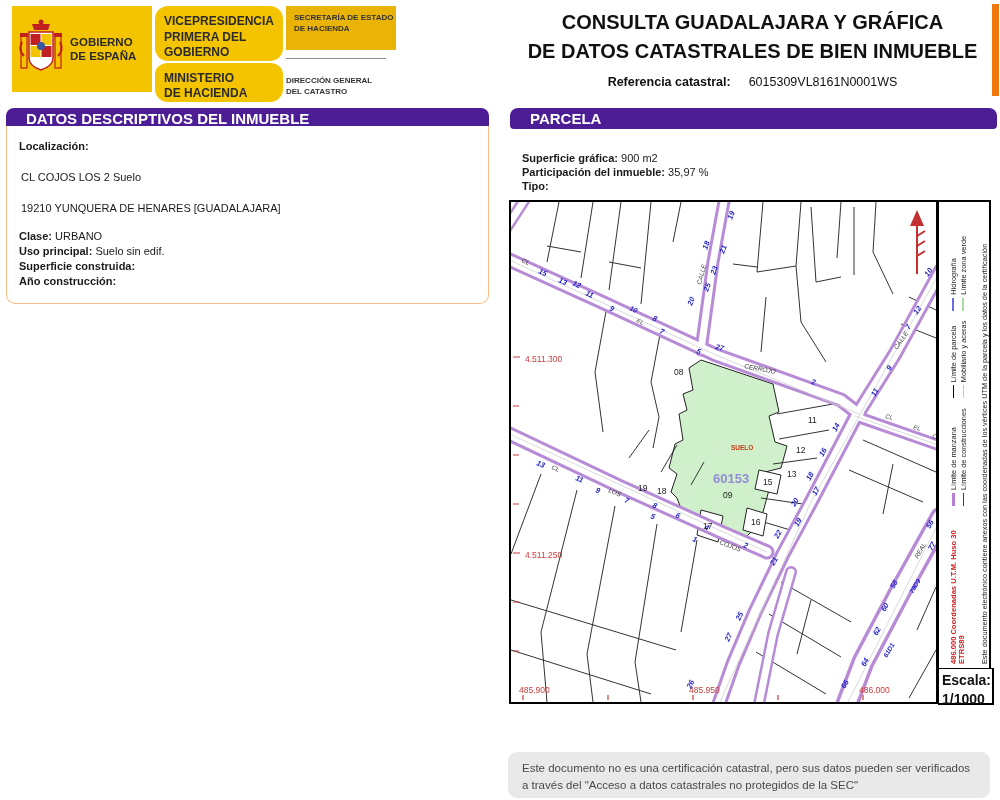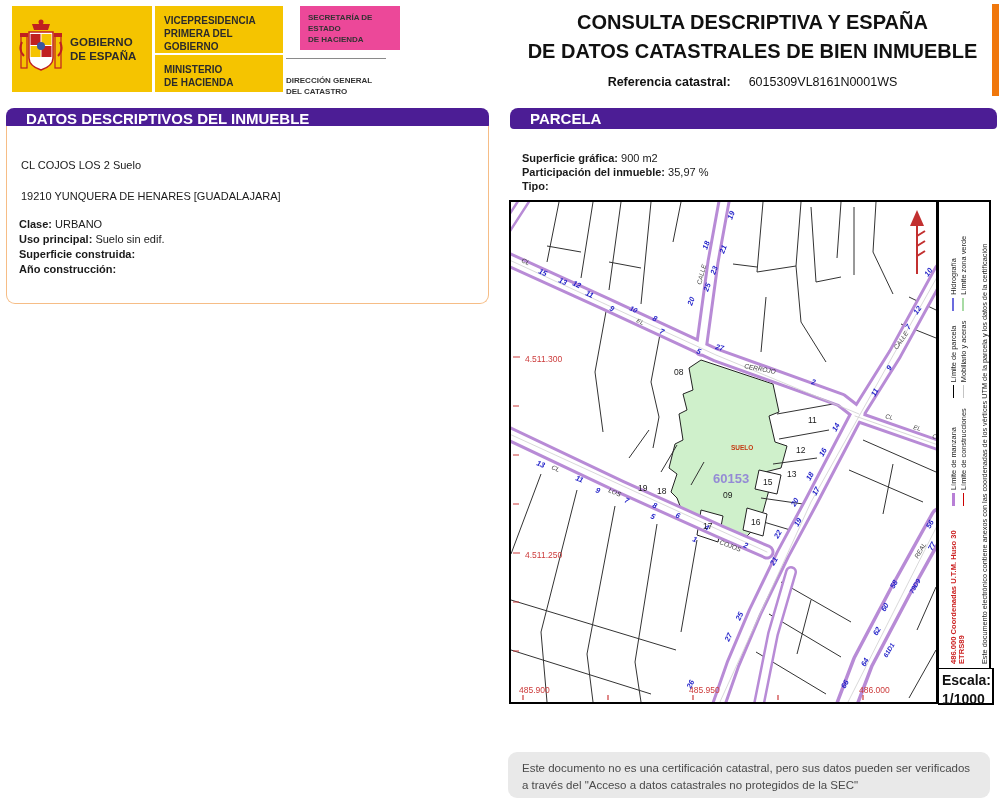--- a/index.html
+++ b/index.html
@@ -5,23 +5,23 @@
   html,body{margin:0;padding:0;background:#fff;}
   body{width:1000px;height:800px;position:relative;font-family:"Liberation Sans",sans-serif;color:#1a1a1a;overflow:hidden;}
   .abs{position:absolute;}
   .pre{white-space:pre-line;}
   
   .logo-row{left:12px;top:6px;height:86px;display:flex;}
   .ybox{background:#f5c400;}
   .escudo-box{width:140px;display:flex;align-items:center;padding:4px 6px;box-sizing:border-box;}
   .gob-text{font-size:11.5px;font-weight:bold;color:#2b2b2b;line-height:1.25;margin-left:6px;}
   .min-col{width:128px;margin-left:3px;display:flex;flex-direction:column;}
-  .min-cell{flex:1;font-size:10px;font-weight:bold;color:#2b2b2b;padding:8px 0 0 9px;box-sizing:border-box;line-height:1.3;}
+  .min-cell{flex:1;font-size:12px;font-weight:bold;color:#2b2b2b;padding:8px 0 0 9px;box-sizing:border-box;line-height:1.3;border-radius:13px;}
   .min-cell.b2{border-top:2px solid #fff;}
-  .sec-box{left:300px;top:6px;width:100px;height:44px;background:#ec4899;font-size:8px;font-weight:bold;color:#333;padding:7px 0 0 8px;box-sizing:border-box;line-height:1.35;}
+  .sec-box{left:286px;top:6px;width:110px;height:44px;background:#eab308;font-size:8px;font-weight:bold;color:#333;padding:7px 0 0 8px;box-sizing:border-box;line-height:1.35;}
   .dir-box{left:286px;top:58px;width:100px;font-size:8px;font-weight:bold;color:#333;border-top:1px solid #8a8a8a;padding-top:17px;line-height:1.35;}
   .hdr-right-strip{left:992px;top:4px;width:7px;height:92px;background:#f0770b;}
   .title-wrap{left:515px;top:8px;width:475px;text-align:center;}
   .title-line{font-size:20px;font-weight:bold;color:#111;line-height:1.45;}
   .ref-line{margin-top:9px;font-size:12.5px;color:#111;}
   .ref-line .lbl{font-weight:bold;margin-right:18px;}
   
   .ribbon{height:21px;background:#4c1d95;border-radius:8px 8px 4px 4px;color:#fff;font-size:15px;font-weight:bold;line-height:21px;padding-left:20px;box-sizing:border-box;}
   .ribbon-left{left:6px;top:108px;width:483px;}
   .ribbon-right{left:510px;top:108px;width:487px;}
@@ -80,29 +80,30 @@
 DE HACIENDA</div>
   </div>
 </div>
 <div class="abs sec-box pre">SECRETARÍA DE ESTADO
 DE HACIENDA</div>
 <div class="abs dir-box pre">DIRECCIÓN GENERAL
 DEL CATASTRO</div>
 <div class="abs hdr-right-strip"></div>
 
 <div class="abs title-wrap">
-  <div class="title-line">CONSULTA DESCRIPTIVA Y ESPAÑA</div>
+  <div class="title-line">CONSULTA GUADALAJARA Y GRÁFICA</div>
   <div class="title-line">DE DATOS CATASTRALES DE BIEN INMUEBLE</div>
   <div class="ref-line">
     <span class="lbl">Referencia catastral:</span><span>6015309VL8161N0001WS</span>
   </div>
 </div>
 
 <div class="abs ribbon ribbon-left">DATOS DESCRIPTIVOS DEL INMUEBLE</div>
 <div class="abs panel-left datos">
+  <div class="frow"><span class="lbl">Localización:</span></div>
   <div class="loc-line">CL COJOS LOS 2 Suelo</div>
   <div class="loc-line">19210 YUNQUERA DE HENARES [GUADALAJARA]</div>
   <div class="gap"></div>
   <div class="frow"><span class="lbl">Clase:</span> <span>URBANO</span></div>
   <div class="frow"><span class="lbl">Uso principal:</span> <span>Suelo sin edif.</span></div>
   <div class="frow"><span class="lbl">Superficie construida:</span> <span></span></div>
   <div class="frow"><span class="lbl">Año construcción:</span> <span></span></div>
 </div>
 
 <div class="abs ribbon ribbon-right">PARCELA</div>

